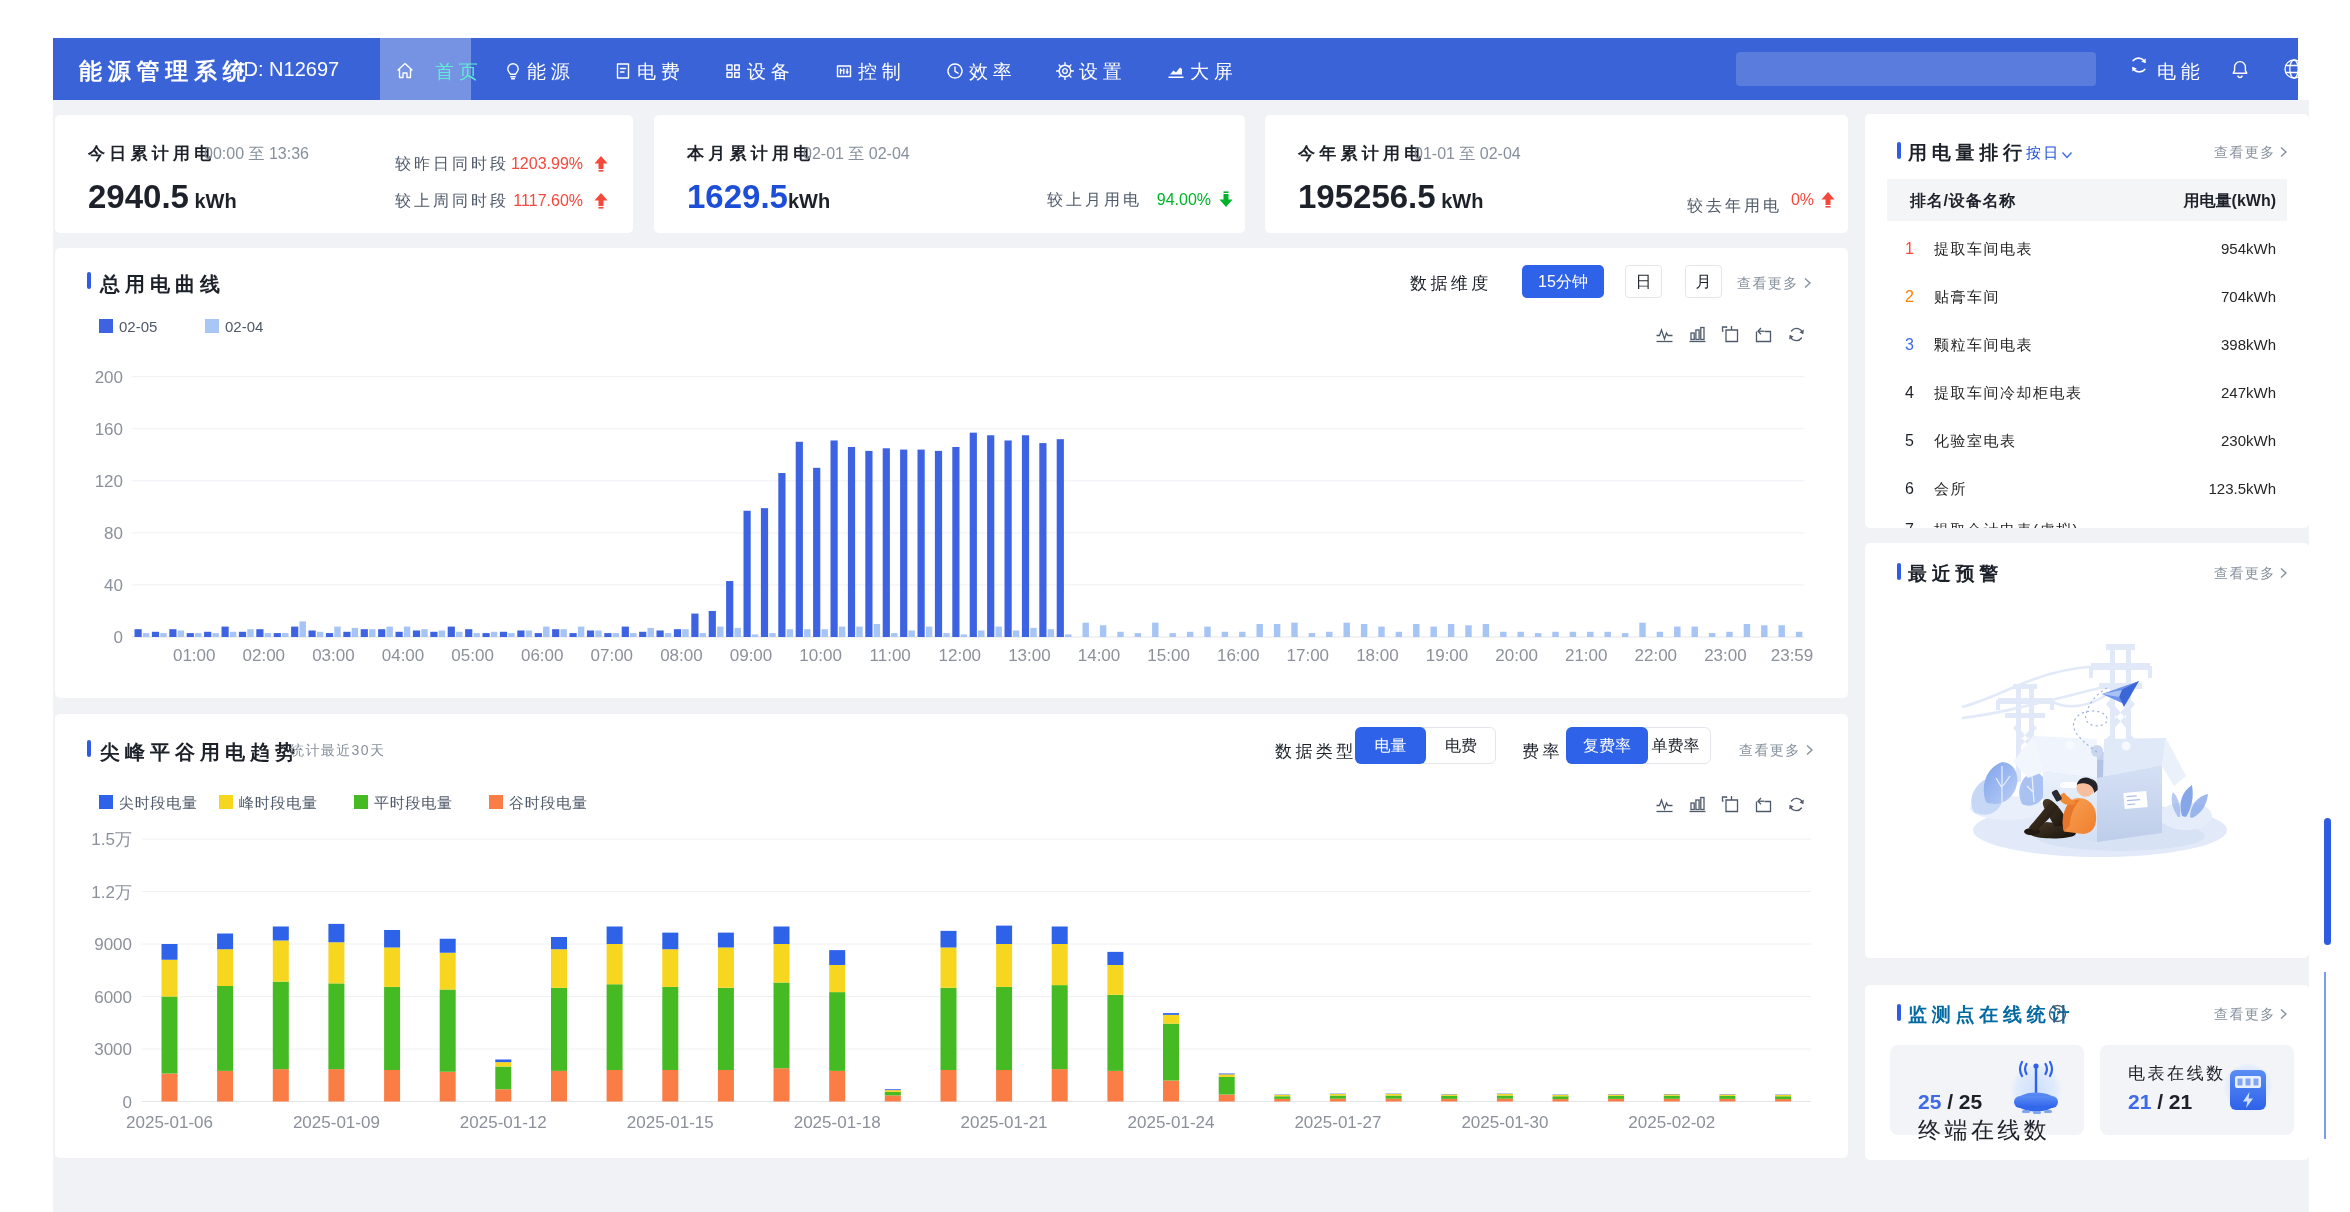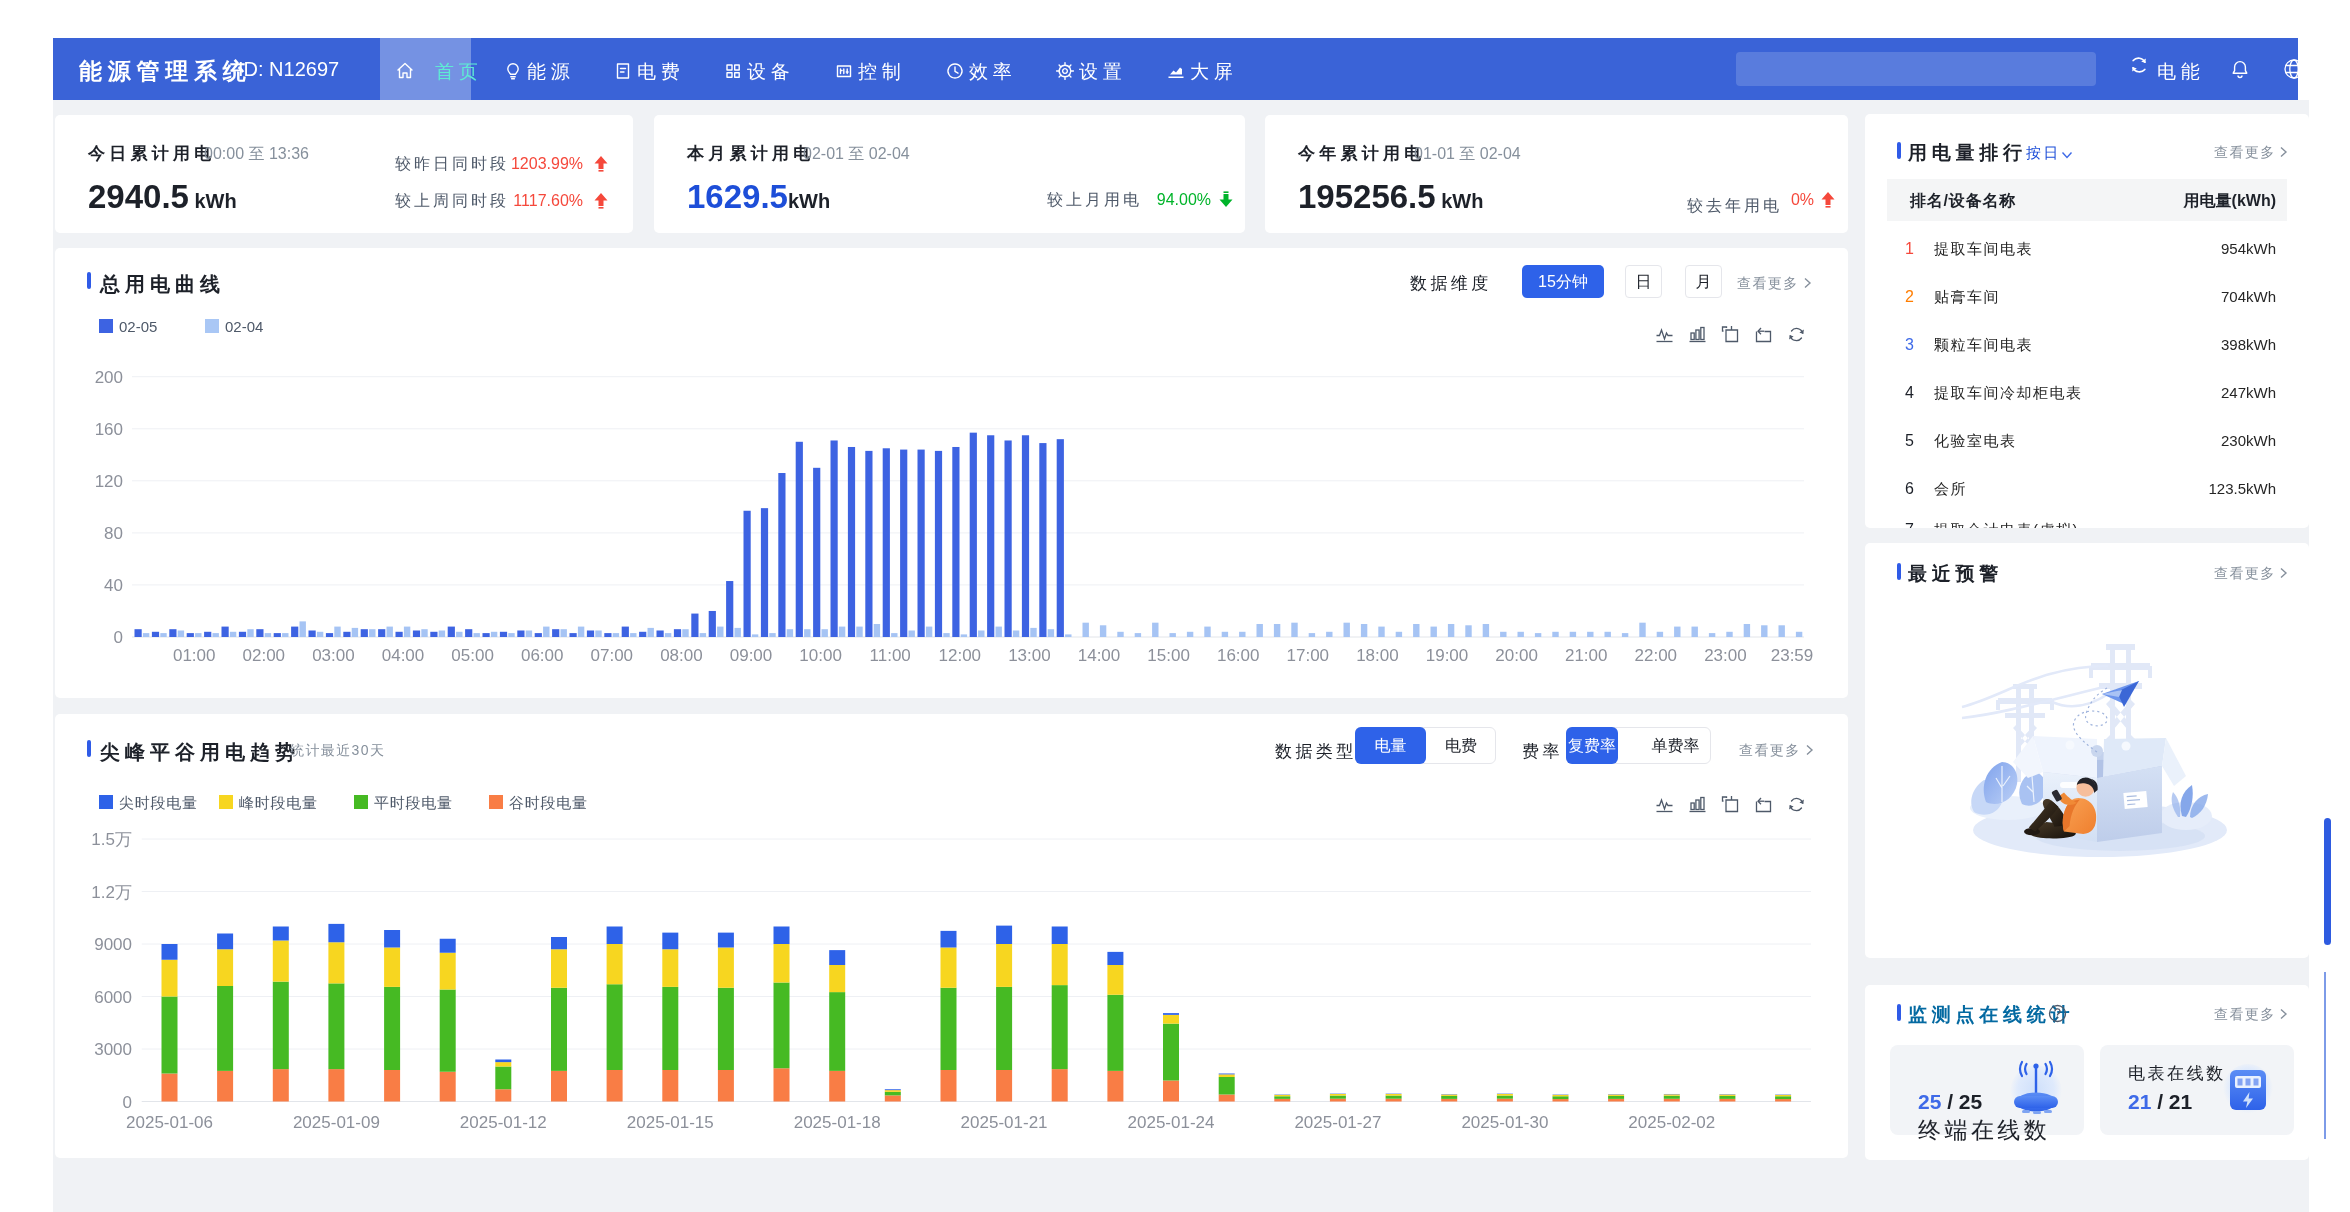--- a/index.html
+++ b/index.html
@@ -328,21 +328,21 @@
 <div class="panel" style="left:55px;top:714px;width:1793px;height:444px;"></div>
 <div class="hbar" style="left:87px;top:740px;"></div>
 <div class="a" style="left:100px;top:739px;font-size:20px;font-weight:bold;color:#1D2129;letter-spacing:.25em;">尖峰平谷用电趋势</div>
 <div class="a" style="left:290px;top:742px;font-size:14px;color:#86909C;letter-spacing:.1em;">统计最近30天</div>
 <div class="a" style="left:1275px;top:740px;font-size:17px;color:#1D2129;letter-spacing:.2em;">数据类型</div>
 <div class="a" style="left:1355px;top:727px;width:141px;height:37px;border:1px solid #E5E6EB;box-sizing:border-box;border-radius:6px;background:#fff;"></div>
 <div class="a" style="left:1355px;top:727px;width:71px;height:37px;background:#2E62E9;border-radius:6px;color:#fff;font-size:16px;line-height:37px;text-align:center;">电量</div>
 <div class="a" style="left:1426px;top:727px;width:70px;height:37px;color:#1D2129;font-size:16px;line-height:37px;text-align:center;">电费</div>
 <div class="a" style="left:1522px;top:740px;font-size:17px;color:#1D2129;letter-spacing:.2em;">费率</div>
 <div class="a" style="left:1566px;top:727px;width:145px;height:37px;border:1px solid #E5E6EB;box-sizing:border-box;border-radius:6px;background:#fff;"></div>
-<div class="a" style="left:1566px;top:727px;width:52px;height:37px;background:#2E62E9;border-radius:6px;color:#fff;font-size:16px;line-height:37px;text-align:center;">复费率</div>
+<div class="a" style="left:1566px;top:727px;width:82px;height:37px;background:#2E62E9;border-radius:6px;color:#fff;font-size:16px;line-height:37px;text-align:center;">复费率</div>
 <div class="a" style="left:1640px;top:727px;width:71px;height:37px;color:#1D2129;font-size:16px;line-height:37px;text-align:center;">单费率</div>
 <div class="a" style="left:1739px;top:742px;font-size:14px;color:#86909C;letter-spacing:.1em;">查看更多</div>
 <svg class="a" style="left:1803px;top:744px" width="12" height="12" viewBox="0 0 12 12">
     <path d="M4 1.5 L9 6 L4 10.5" fill="none" stroke="#86909C" stroke-width="1.4"></path>
   </svg>
 <div class="a" style="left:99px;top:795px;width:14px;height:14px;background:#2E62E8;"></div>
 <div class="a" style="left:119px;top:794px;font-size:15px;color:#4E5969;letter-spacing:.05em;">尖时段电量</div>
 <div class="a" style="left:219px;top:795px;width:14px;height:14px;background:#F7D620;"></div>
 <div class="a" style="left:239px;top:794px;font-size:15px;color:#4E5969;letter-spacing:.05em;">峰时段电量</div>
 <div class="a" style="left:354px;top:795px;width:14px;height:14px;background:#46BA23;"></div>

